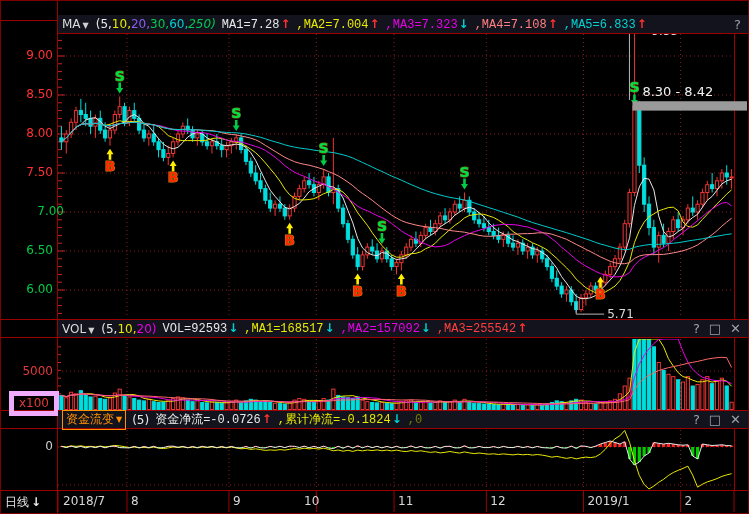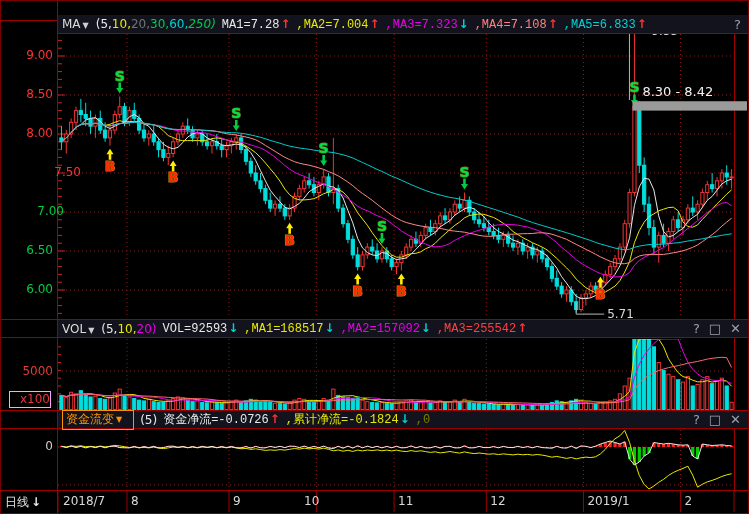--- a/index.html
+++ b/index.html
@@ -12,25 +12,25 @@
          padding-left:4px;}
   .strip.first{border-top:none;height:18px;}
   .caret{font-size:8px;margin-left:2px;color:#cfcfcf;}
   .caret.o{color:#ff9000;}
   .dd{cursor:default;}
   .params{margin-left:7px;}
   .vals span.v{margin-left:6px;font-family:Liberation Mono, monospace;}
   .arr{font-weight:bold;margin-left:1px;}
   .winbtns{margin-left:auto;display:flex;gap:9px;margin-right:7px;color:#9aa2ac;font-size:13px;}
   .help-only{margin-left:auto;margin-right:7px;color:#9aa2ac;font-size:13px;}
-  .fundbox{border:1px solid #ff9000;color:#ff9000;padding:0 11px 1px 3px;margin-right:6px;
+  .fundbox{border:1px solid #ff9000;color:#ff9000;padding:0 3px 1px 3px;margin-right:6px;
            display:inline-flex;align-items:center;}
   .axlabel{position:absolute;left:0;width:52px;text-align:right;font-size:12px;z-index:2;}
-  .x100box{position:absolute;left:8px;top:390px;width:40px;height:15px;border:1px solid #f0abfc;
-           color:#e03a3a;font-size:12px;text-align:right;line-height:15px;z-index:2;}
+  .x100box{position:absolute;left:8px;top:390px;width:40px;height:15px;border:5px solid #f0abfc;
+           color:#e03a3a;font-size:12px;text-align:center;line-height:15px;z-index:2;}
   .period{position:absolute;left:4px;top:493px;font-size:12px;color:#e8e8e8;z-index:3;text-align:right;}
   .parrow{font-weight:bold;margin-left:2px;}
   .datelabel{position:absolute;top:493px;font-size:12px;color:#d8d8d8;z-index:2;}
 </style>
 </head>
 <body>
 
 <div class="app">
   <svg id="chart" width="749" height="514">
       <defs>
@@ -767,21 +767,21 @@
         <line x1="628.4496402877697" y1="29.259999999999994" x2="647.4496402877697" y2="29.259999999999994" stroke="#b8b8b8"></line>
         <text x="650.4496402877697" y="34.25999999999999" fill="#d8d8d8">9.33</text>
         <line x1="575.1762589928057" y1="301.62" x2="575.1762589928057" y2="313.12" stroke="#b8b8b8"></line>
         <line x1="575.1762589928057" y1="313.12" x2="603.1762589928057" y2="313.12" stroke="#b8b8b8"></line>
         <text x="606.1762589928057" y="316.62" fill="#d8d8d8">5.71</text>
       </g>
     </svg>
 
   <div class="strip first" style="top:14px;">
     <span class="dd"><span>MA</span><span class="caret">▼</span></span>
-    <span class="params" id="main-params"><span style="color: rgb(232, 232, 232);">(5,</span><span style="color: rgb(232, 232, 0);">10,</span><span style="color: #737373;">20,</span><span style="color: rgb(0, 200, 80);">30,</span><span style="color: rgb(0, 210, 210);">60,</span><span style="color: rgb(0, 200, 80); font-style: italic;">250)</span></span>
+    <span class="params" id="main-params"><span style="color: rgb(232, 232, 232);">(5,</span><span style="color: rgb(232, 232, 0);">10,</span><span style="color: #8b5cf6;">20,</span><span style="color: rgb(0, 200, 80);">30,</span><span style="color: rgb(0, 210, 210);">60,</span><span style="color: rgb(0, 200, 80); font-style: italic;">250)</span></span>
     <span class="vals" id="main-values"><span class="v" style="color: rgb(232, 232, 232);">MA1=7.28</span><span class="arr" style="color: rgb(255, 50, 50);">↑</span><span class="v" style="color: rgb(232, 232, 0);">,MA2=7.004</span><span class="arr" style="color: rgb(255, 50, 50);">↑</span><span class="v" style="color: rgb(232, 0, 232);">,MA3=7.323</span><span class="arr" style="color: rgb(0, 210, 210);">↓</span><span class="v" style="color: rgb(255, 128, 128);">,MA4=7.108</span><span class="arr" style="color: rgb(255, 50, 50);">↑</span><span class="v" style="color: rgb(0, 210, 210);">,MA5=6.833</span><span class="arr" style="color: rgb(255, 50, 50);">↑</span></span>
     <span class="help-only">?</span>
   </div>
 
   <div class="strip" style="top:318px;">
     <span class="dd"><span>VOL</span><span class="caret">▼</span></span>
     <span class="params" id="vol-params"><span style="color: rgb(232, 232, 232);">(5,</span><span style="color: rgb(232, 232, 0);">10,</span><span style="color: rgb(232, 0, 232);">20)</span></span>
     <span class="vals" id="vol-values"><span class="v" style="color: rgb(232, 232, 232);">VOL=92593</span><span class="arr" style="color: rgb(0, 210, 210);">↓</span><span class="v" style="color: rgb(232, 232, 0);">,MA1=168517</span><span class="arr" style="color: rgb(0, 210, 210);">↓</span><span class="v" style="color: rgb(232, 0, 232);">,MA2=157092</span><span class="arr" style="color: rgb(0, 210, 210);">↓</span><span class="v" style="color: rgb(255, 64, 64);">,MA3=255542</span><span class="arr" style="color: rgb(255, 50, 50);">↑</span></span>
     <span class="winbtns" id="vol-btns">
         <span>?</span>
@@ -801,21 +801,21 @@
         <span>?</span>
         <span>□</span>
         <span>✕</span>
       </span>
   </div>
 
   <div id="price-labels">
       <div class="axlabel" style="top: 47px; color: rgb(255, 50, 50);">9.00</div>
       <div class="axlabel" style="top: 86px; color: rgb(255, 50, 50);">8.50</div>
       <div class="axlabel" style="top: 125px; color: rgb(255, 50, 50);">8.00</div>
-      <div class="axlabel" style="top: 164px; color: rgb(255, 50, 50); padding-left: 28px;">7.50</div>
+      <div class="axlabel" style="top: 164px; color: rgb(255, 50, 50);">7.50</div>
       <div class="axlabel" style="top: 203px; color: rgb(0, 204, 68); margin-left: 11px;">7.00</div>
       <div class="axlabel" style="top: 242px; color: rgb(0, 204, 68);">6.50</div>
       <div class="axlabel" style="top: 281px; color: rgb(0, 204, 68);">6.00</div>
     </div>
   <div class="axlabel" style="top:363px;color:#e03a3a;">5000</div>
   <div class="x100box">x100</div>
   <div class="axlabel" style="top:438px;color:#cccccc;">0</div>
 
   <div class="period"><span>日线</span><span class="parrow">↓</span></div>
   <div id="date-labels">

